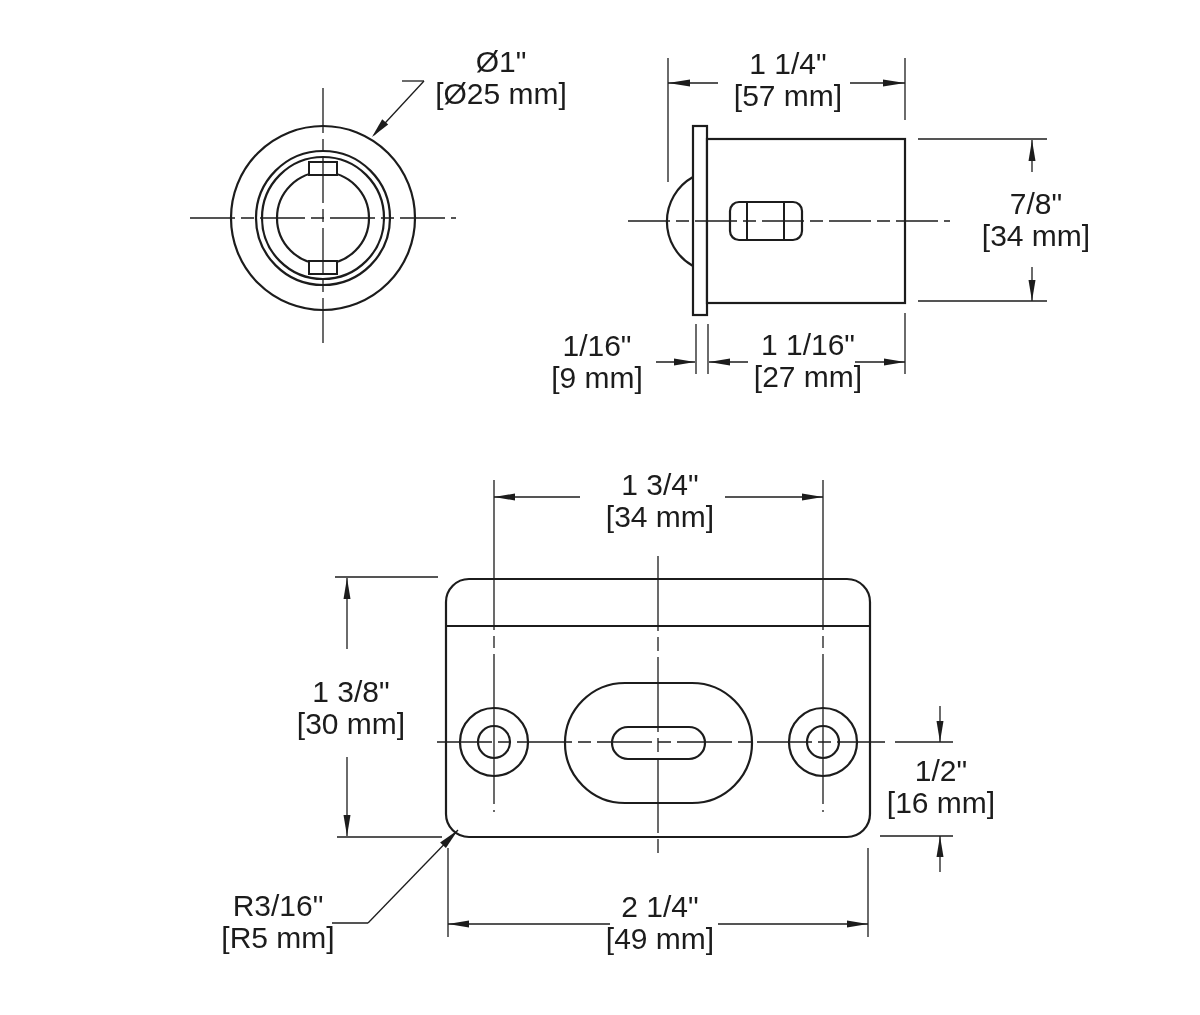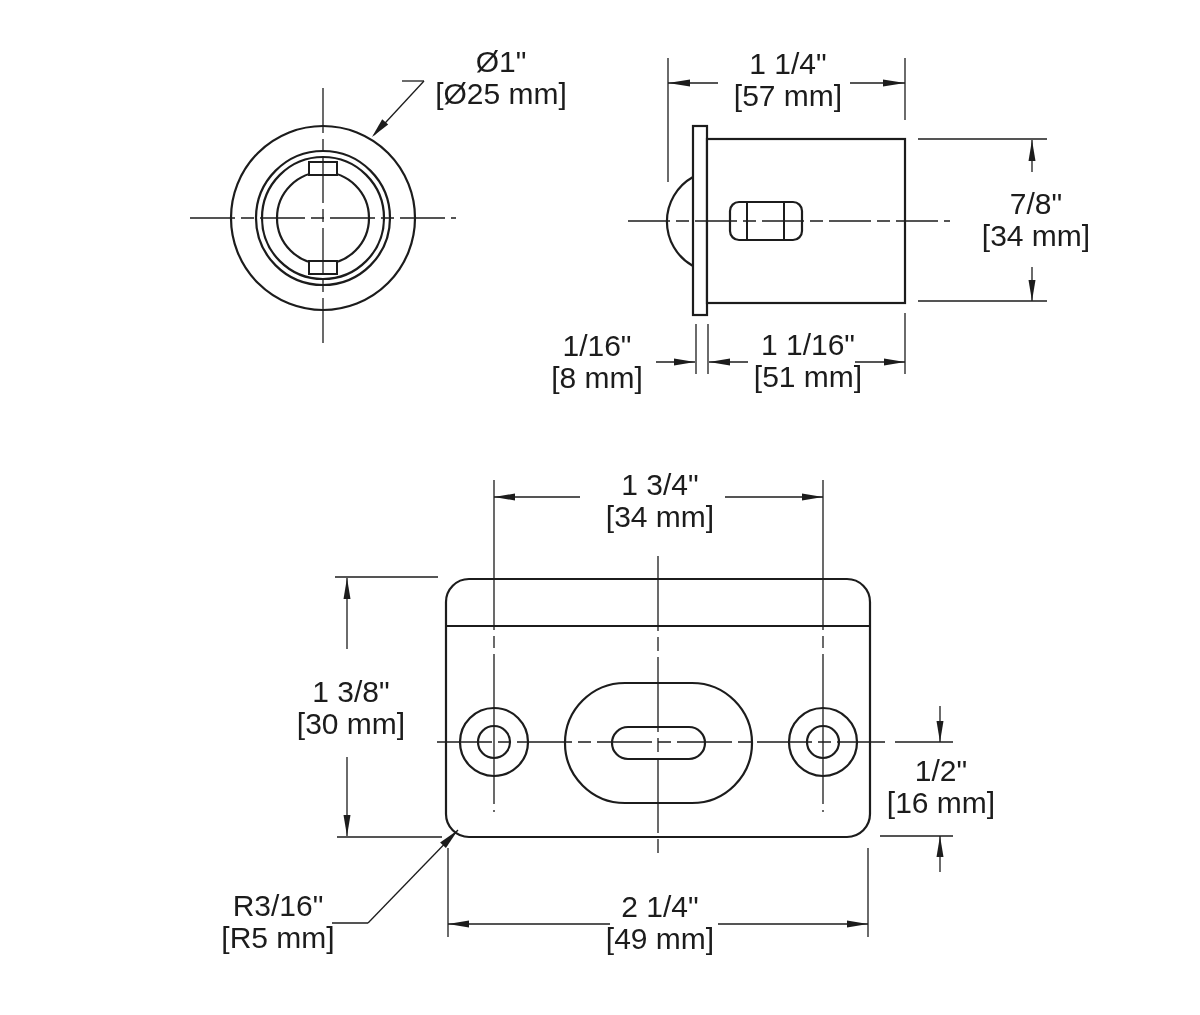--- a/index.html
+++ b/index.html
@@ -142,26 +142,26 @@
     <div>[57 mm]</div>
   </div>
 
   <div class="dim-label" style="left:1036px;top:220px">
     <div>7/8"</div>
     <div>[34 mm]</div>
   </div>
 
   <div class="dim-label" style="left:597px;top:362px">
     <div>1/16"</div>
-    <div>[8 mm]</div>
+    <div>[9 mm]</div>
   </div>
 
   <div class="dim-label" style="left:808px;top:361px">
     <div>1 1/16"</div>
-    <div>[51 mm]</div>
+    <div>[27 mm]</div>
   </div>
 
   <div class="dim-label" style="left:660px;top:501px">
     <div>1 3/4"</div>
     <div>[34 mm]</div>
   </div>
 
   <div class="dim-label" style="left:351px;top:708px">
     <div>1 3/8"</div>
     <div>[30 mm]</div>

